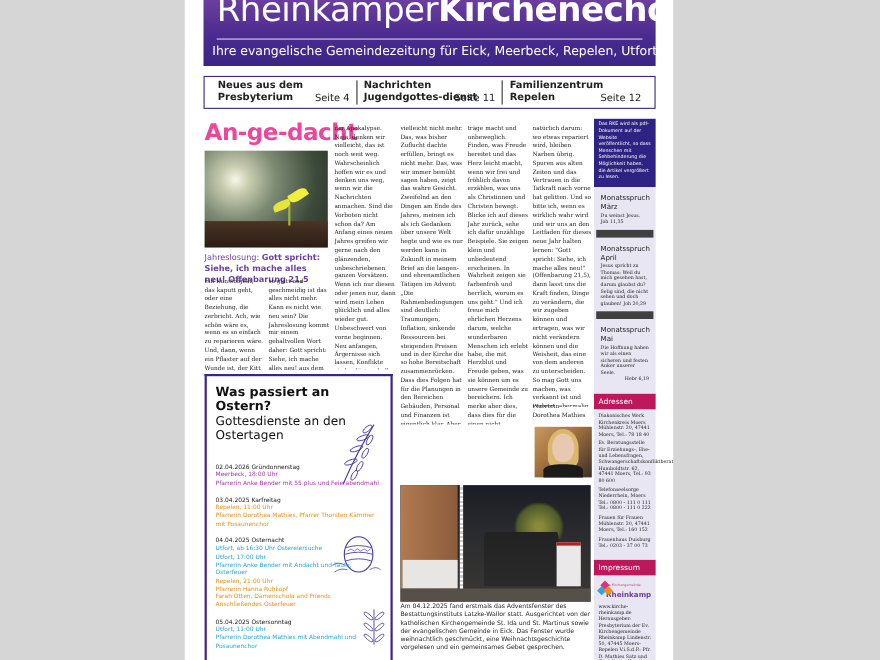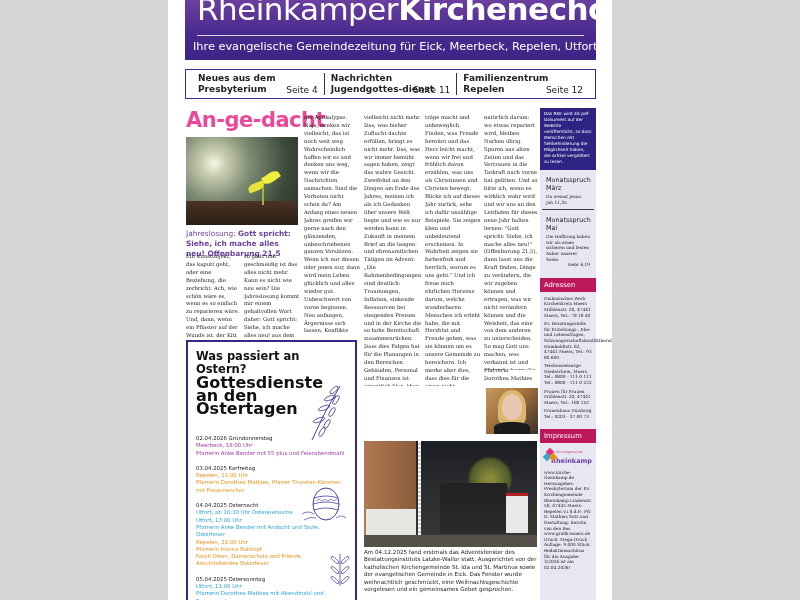--- a/index.html
+++ b/index.html
@@ -22,41 +22,41 @@
     background: radial-gradient(circle at 25% 30%, #f7f7e8 0%, #c9cdb0 12%, #7e8b74 35%, #3c4a3a 70%, #2a302a 100%); overflow: hidden; }
   .photo-plant .soil { position: absolute; left: 0; right: 0; bottom: 0; height: 24px; background: linear-gradient(#4a3424, #2b1d14); }
   .photo-plant .stem { position: absolute; left: 76px; top: 40px; width: 2px; height: 28px; background: #a6b33a; }
   .photo-plant .leaf1 { position: absolute; left: 62px; top: 46px; width: 16px; height: 8px; background: #e6e43a; border-radius: 50% 0 50% 0; transform: rotate(-20deg); }
   .photo-plant .leaf2 { position: absolute; left: 76px; top: 36px; width: 18px; height: 9px; background: #f0ee3e; border-radius: 0 50% 0 50%; transform: rotate(-35deg); }
   .jahreslosung { position: absolute; left: 18px; top: 229px; width: 114px; font-family: "DejaVu Sans", sans-serif; font-size: 7.4px; line-height: 10px; color: #6b3fa0; }
   .jahreslosung b { font-weight: bold; }
   .body-text { font-family: "DejaVu Serif", serif; font-size: 5.3px; line-height: 7.9px; color: #222; text-align: left; position: absolute; overflow: hidden; }
   .easter-box { position: absolute; left: 18px; top: 340px; width: 171px; height: 312px; border: 2px solid #3b2586; border-bottom: none; padding: 8px 8px; }
   .easter-box h2 { font-family: "DejaVu Sans", sans-serif; font-size: 11.5px; font-weight: bold; color: #111; line-height: 13px; }
-  .easter-box h3 { font-family: "DejaVu Sans", sans-serif; font-size: 16px; font-weight: bold; color: #111; line-height: 13px; margin-bottom: 20px; }
+  .easter-box h3 { font-family: "DejaVu Sans", sans-serif; font-size: 11px; font-weight: normal; color: #111; line-height: 13px; margin-bottom: 20px; }
   .ev { margin-bottom: 8px; font-family: "DejaVu Sans", sans-serif; font-size: 5.4px; line-height: 7.3px; position: relative; z-index: 2; }
   .ev .date { color: #222; }
   .ev .line { display: block; }
   .deco { position: absolute; z-index: 1; }
   .photo-portrait { position: absolute; left: 318px; top: 388px; width: 52px; height: 46px; background: linear-gradient(135deg, #c79a5e 0%, #a5743f 40%, #3d2f2a 100%); overflow: hidden; }
   .photo-portrait .face { position: absolute; left: 16px; top: 6px; width: 20px; height: 26px; background: #e8c8b0; border-radius: 50% 50% 45% 45%; }
   .photo-portrait .hair { position: absolute; left: 12px; top: 2px; width: 28px; height: 34px; background: #d9b86e; border-radius: 50% 50% 20% 20%; }
   .photo-portrait .body { position: absolute; left: 8px; top: 34px; width: 36px; height: 14px; background: #1b1b1b; border-radius: 40% 40% 0 0; }
   .photo-advent { position: absolute; left: 196px; top: 441px; width: 173px; height: 106px; background: linear-gradient(180deg, #1a1d24 0%, #2a2b2e 40%, #3a3835 100%); overflow: hidden; }
   .photo-advent .wall { position: absolute; left: 0; top: 0; width: 52px; height: 106px; background: linear-gradient(90deg, #b07a52, #8c5c3a); }
   .photo-advent .lights { position: absolute; left: 54px; top: 0; width: 3px; height: 95px; background: repeating-linear-gradient(#fff 0 2px, #ccc 2px 4px); }
   .photo-advent .tree { position: absolute; left: 102px; top: 16px; width: 48px; height: 44px; background: radial-gradient(circle, #8a8a3a 10%, #4e5a2a 60%, transparent 70%); }
   .photo-advent .table1 { position: absolute; left: 2px; top: 68px; width: 50px; height: 26px; background: #e8e6e2; }
   .photo-advent .table2 { position: absolute; left: 142px; top: 52px; width: 22px; height: 40px; background: #eae8e8; border-top: 3px solid #b02020; }
   .photo-advent .people { position: absolute; left: 76px; top: 30px; width: 68px; height: 62px; background: linear-gradient(180deg, transparent 0, transparent 20%, #222 20%, #2a2a2a 100%); border-radius: 20px 20px 0 0; }
   .photo-advent .floor { position: absolute; left: 0; right: 0; bottom: 0; height: 12px; background: #55504a; }
   .caption { position: absolute; left: 196px; top: 549px; width: 178px; font-family: "DejaVu Sans", sans-serif; font-size: 5.6px; line-height: 7.4px; color: #222; }
   .sidebar { position: absolute; left: 372px; top: 108px; width: 56px; height: 492px; background: #e8e6f2; }
   .side-note { background: #2e2383; color: #fff; font-family: "DejaVu Sans", sans-serif; font-size: 4.3px; line-height: 6px; padding: 3px 4px 5px 4px; }
-  .side-block { padding: 6px 4px 4px 4px; border-bottom: 1px solid #404040; margin: 0 2px; }
+  .side-block { padding: 6px 4px 4px 4px; border-bottom: 7px solid #404040; margin: 0 2px; }
   .side-block h4 { font-family: "DejaVu Sans", sans-serif; font-size: 6.4px; font-weight: normal; color: #222; line-height: 8px; margin-bottom: 2px; }
   .side-block p { font-family: "DejaVu Serif", serif; font-size: 4.3px; line-height: 5.6px; color: #222; }
   .side-block .ref { display: block; text-align: right; }
   .side-head { background: #be185d; color: #fff; font-family: "DejaVu Sans", sans-serif; font-size: 6.8px; padding: 3px 4px; margin-top: 6px; }
   .side-addr { padding: 4px 4px; font-family: "DejaVu Serif", serif; font-size: 4.3px; line-height: 5.6px; color: #222; }
   .side-addr p { margin-bottom: 3px; }
   .logo { display: flex; align-items: center; gap: 2px; padding: 6px 4px 2px 4px; }
   .logo .mark { width: 12px; height: 14px; position: relative; }
   .logo .mark span { position: absolute; width: 6px; height: 6px; transform: rotate(45deg); }
   .logo .txt { font-family: "DejaVu Sans", sans-serif; color: #6b3fa0; line-height: 6px; }
@@ -199,20 +199,24 @@
   </div>
   <div class="caption">Am 04.12.2025 fand erstmals das Adventsfenster des Bestattungsinstituts Latzke-Wallor statt. Ausgerichtet von der katholischen Kirchengemeinde St. Ida und St. Martinus sowie der evangelischen Gemeinde in Eick. Das Fenster wurde weihnachtlich geschmückt, eine Weihnachtsgeschichte vorgelesen und ein gemeinsames Gebet gesprochen.</div>
 
   <aside class="sidebar">
     <div class="side-note">Das RKE wird als pdf-Dokument auf der Website veröffentlicht, so dass Menschen mit Sehbehinderung die Möglichkeit haben, die Artikel vergrößert zu lesen.</div>
 
     <div class="side-block">
       <h4>Monatsspruch März</h4>
       <p><span>Du weinst Jesus.</span> <span>Joh 11,35</span></p>
     </div>
+    <div class="side-block">
+      <h4>Monatsspruch April</h4>
+      <p><span>Jesus spricht zu Thomas: Weil du mich gesehen hast, darum glaubst du? Selig sind, die nicht sehen und doch glauben!</span> <span>Joh 20,29</span></p>
+    </div>
     <div class="side-block" style="border-bottom:none">
       <h4>Monatsspruch Mai</h4>
       <p><span>Die Hoffnung haben wir als einen sicheren und festen Anker unserer Seele.</span><span class="ref">Hebr 6,19</span></p>
     </div>
 
     <div class="side-head">Adressen</div>
     <div class="side-addr">
       <p>Diakonisches Werk Kirchenkreis Moers Mühlenstr. 20, 47441 Moers, Tel.: 78 18 40</p>
       <p>Ev. Beratungsstelle für Erziehungs-, Ehe- und Lebensfragen, Schwangerschaftskonfliktberatung Humboldtstr. 62, 47441 Moers, Tel.: 93 80 600</p>
       <p>Telefonseelsorge Niederrhein, Moers Tel.: 0800 - 111 0 111 Tel.: 0800 - 111 0 222</p>

